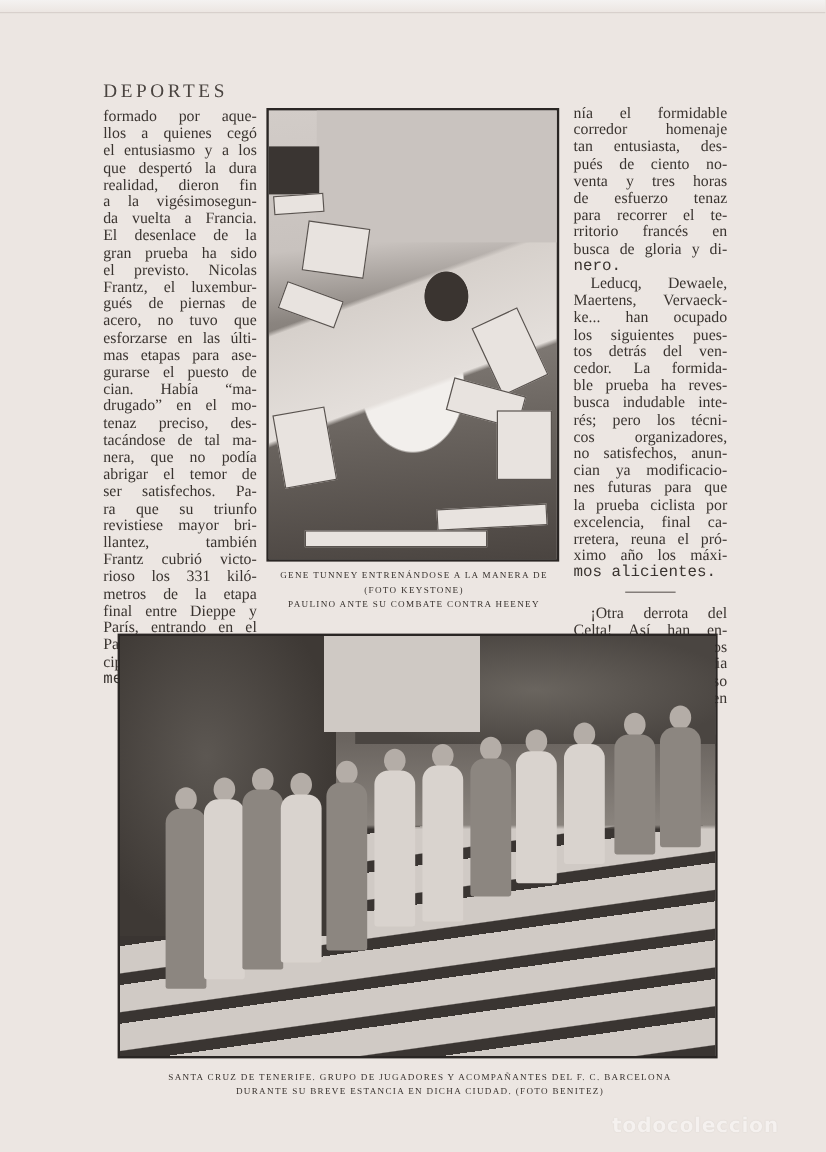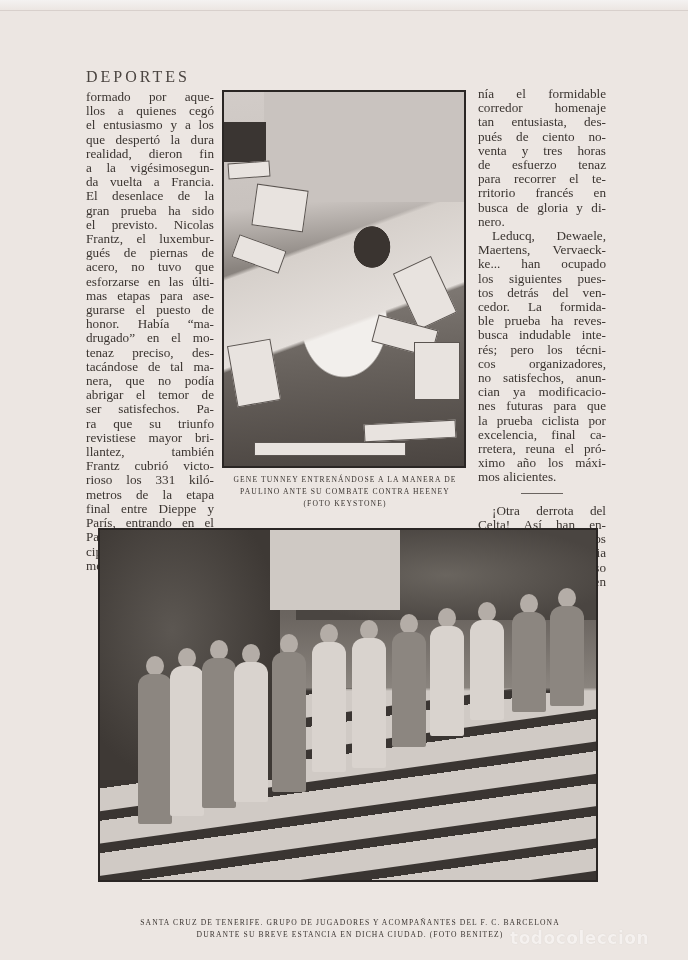--- a/index.html
+++ b/index.html
@@ -19,21 +19,21 @@
     position:absolute; left:86px; top:68px;
     font-size:16px; letter-spacing:3px; color:#4a4440;
   }
   .col {
     position:absolute;
     font-size:13.2px; line-height:14.2px;
     text-align:justify; hyphens:none;
   }
   .col p { margin:0; }
   .col .line { display:block; text-align:justify; text-align-last:justify; white-space:nowrap; }
-  .col .line.last { text-align-last:left; }
+  .col .line.last { text-align-last:left;font-family:Liberation Mono, monospace; }
   .col-left { left:86px; top:90px; width:128px; }
   .col-right { left:478px; top:87px; width:128px; }
   .indent { padding-left:14px; }
   .divider {
     width:42px; height:1px; background:#6a6460; margin:8px auto 10px auto;
   }
   .photo {
     position:absolute; border:2px solid #2a2624; box-sizing:border-box; overflow:hidden;
   }
   .photo-1 {
@@ -79,21 +79,21 @@
   .photo-2 .person.light { background:#d9d3ce; }
   .photo-2 .head {
     position:absolute; width:18px; height:20px; border-radius:50%; background:#b4ada7;
   }
   .caption {
     position:absolute; text-align:center;
     font-size:7.6px; letter-spacing:1.1px; line-height:12px; color:#3a3430;
     text-transform:uppercase;
   }
   .caption-1 { left:220px; top:474px; width:250px; }
-  .caption-2 { left:100px; top:892px; width:500px;margin-top:25px; }
+  .caption-2 { left:100px; top:892px; width:500px; }
   .watermark {
     position:absolute; left:510px; top:928px;
     font-family:"DejaVu Sans","Liberation Sans",sans-serif;
     font-weight:bold; font-size:17px; letter-spacing:0.5px;
     color:#f7f4f2; opacity:0.85;
     text-shadow:0 0 1px #c9c2bd;
   }
 </style>
 </head>
 <body>
@@ -113,21 +113,21 @@
     <span class="line">da vuelta a Francia.</span>
     <span class="line">El desenlace de la</span>
     <span class="line">gran prueba ha sido</span>
     <span class="line">el previsto. Nicolas</span>
     <span class="line">Frantz, el luxembur-</span>
     <span class="line">gués de piernas de</span>
     <span class="line">acero, no tuvo que</span>
     <span class="line">esforzarse en las últi-</span>
     <span class="line">mas etapas para ase-</span>
     <span class="line">gurarse el puesto de</span>
-    <span class="line">honor. Había “ma-</span>
+    <span class="line">cian. Había “ma-</span>
     <span class="line">drugado” en el mo-</span>
     <span class="line">tenaz preciso, des-</span>
     <span class="line">tacándose de tal ma-</span>
     <span class="line">nera, que no podía</span>
     <span class="line">abrigar el temor de</span>
     <span class="line">ser satisfechos. Pa-</span>
     <span class="line">ra que su triunfo</span>
     <span class="line">revistiese mayor bri-</span>
     <span class="line">llantez, también</span>
     <span class="line">Frantz cubrió victo-</span>
@@ -152,22 +152,22 @@
   <div class="wood" style="left:10px;top:150px;width:48px;height:22px;transform:rotate(20deg);"></div>
   <div class="wood" style="left:180px;top:170px;width:40px;height:60px;transform:rotate(-25deg);"></div>
   <div class="wood" style="left:150px;top:230px;width:60px;height:26px;transform:rotate(15deg);"></div>
   <div class="wood" style="left:8px;top:250px;width:42px;height:60px;transform:rotate(-10deg);"></div>
   <div class="wood" style="left:190px;top:250px;width:44px;height:56px;"></div>
   <div class="wood" style="left:140px;top:330px;width:90px;height:16px;transform:rotate(-3deg);"></div>
   <div class="wood" style="left:30px;top:350px;width:150px;height:12px;"></div>
 </div>
 <div class="caption caption-1">
   <div>Gene Tunney entrenándose a la manera de</div>
+  <div>(Foto Keystone)</div>
   <div>Paulino ante su combate contra Heeney</div>
-  <div>(Foto Keystone)</div>
 </div>
 
 <div class="col col-right">
   <p>
     <span class="line">nía el formidable</span>
     <span class="line">corredor homenaje</span>
     <span class="line">tan entusiasta, des-</span>
     <span class="line">pués de ciento no-</span>
     <span class="line">venta y tres horas</span>
     <span class="line">de esfuerzo tenaz</span>

